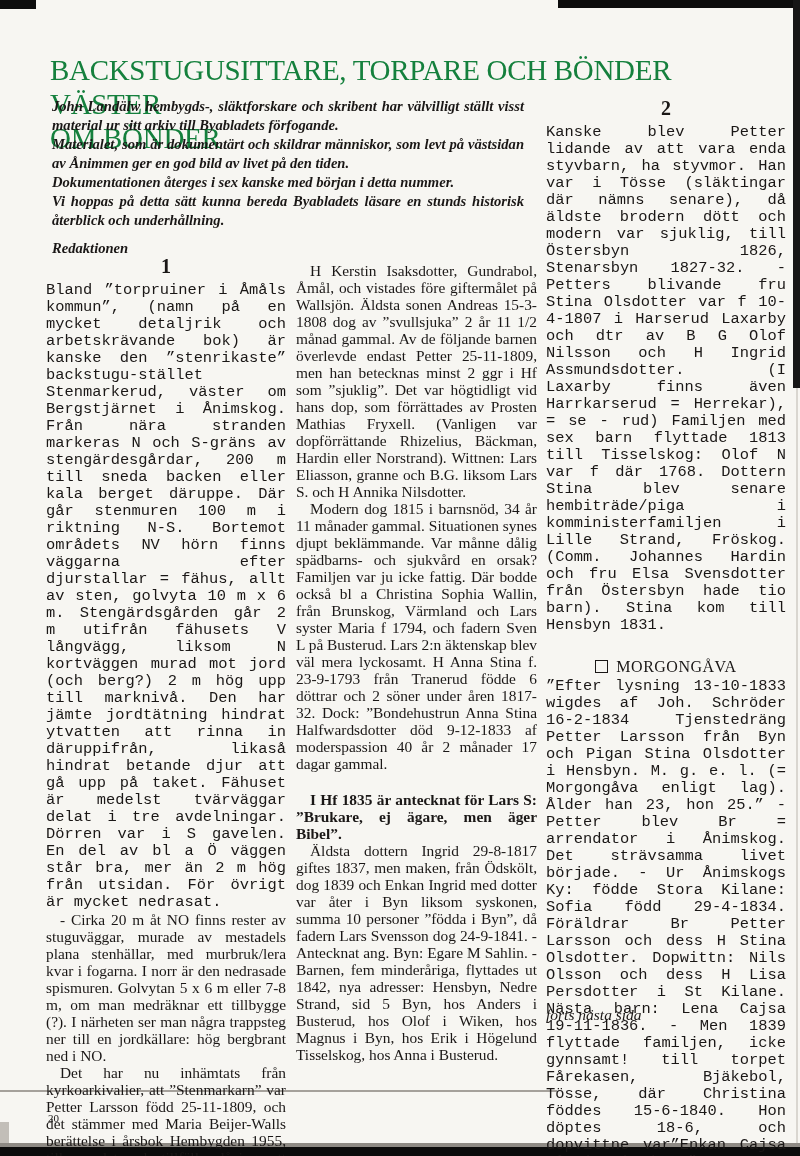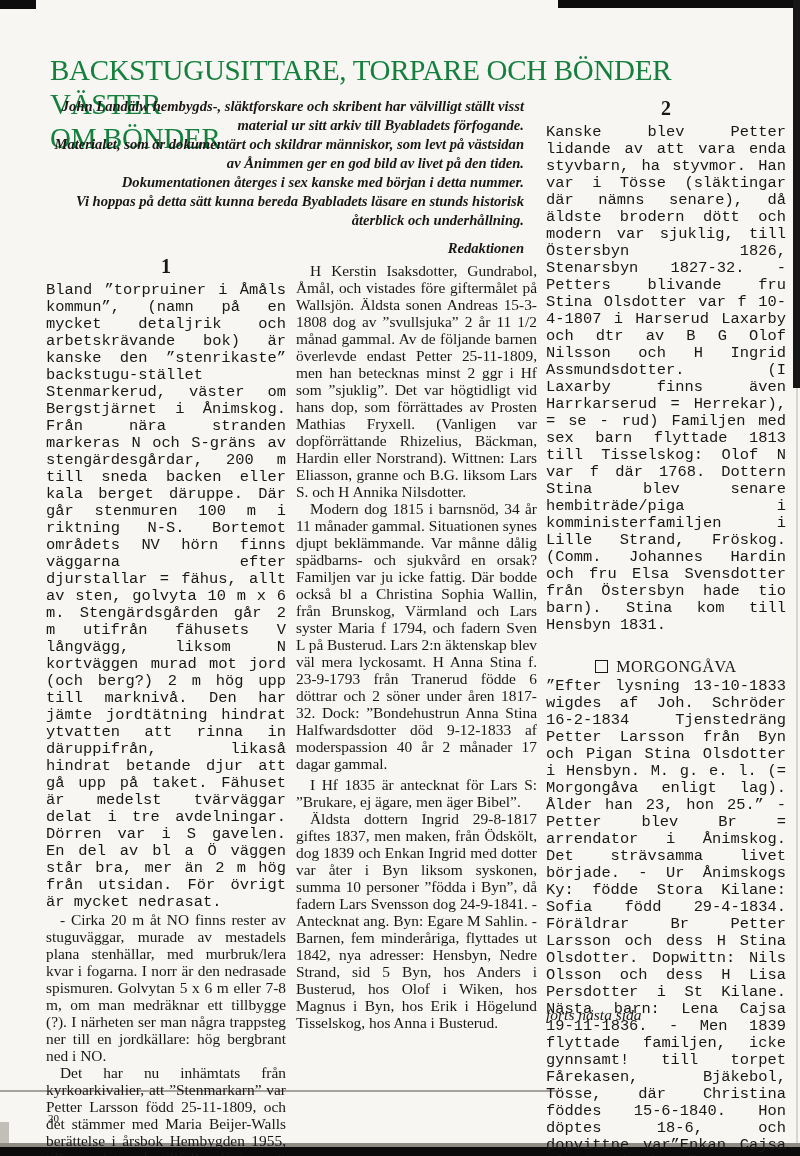--- a/index.html
+++ b/index.html
@@ -27,31 +27,31 @@
     font-size:29px;font-weight:normal;line-height:34px;
     letter-spacing:-0.3px;color:#15803d;
   }
   .title span{display:block;}
 
   .intro{
     position:absolute;left:52px;top:97px;width:472px;
     font-size:14.6px;font-style:italic;font-weight:bold;
     line-height:19px;text-align:justify;
   }
-  .intro p{margin:0;text-align:right;}
+  .intro p{margin:0;}
   .signature{margin-top:9px !important;text-align:left;}
 
   .col{position:absolute;width:240px;font-size:15.4px;line-height:17px;text-align:justify;}
   .col-1{left:46px;top:258px;}
   .col-2{left:296px;top:262px;width:241px;}
   .col-3{left:546px;top:100px;}
   .col p{margin:0;text-indent:14px;}
   .col p.no-indent{text-indent:0;font-family:Liberation Mono, monospace;}
   .col p.gap-top{}
-  .col p.gap-top-sm{margin-top:4px;}
+  .col p.gap-top-sm{margin-top:19px;font-weight:bold;}
   .section-head{
     text-align:center;font-weight:bold;font-size:20px;
     margin:0 0 7px 0 !important;text-indent:0 !important;
   }
   .subhead{
     margin-top:24px !important;margin-bottom:3px !important;
     text-indent:0 !important;text-align:center;
     font-size:16px;letter-spacing:0.5px;
   }
   .subhead .sq{

